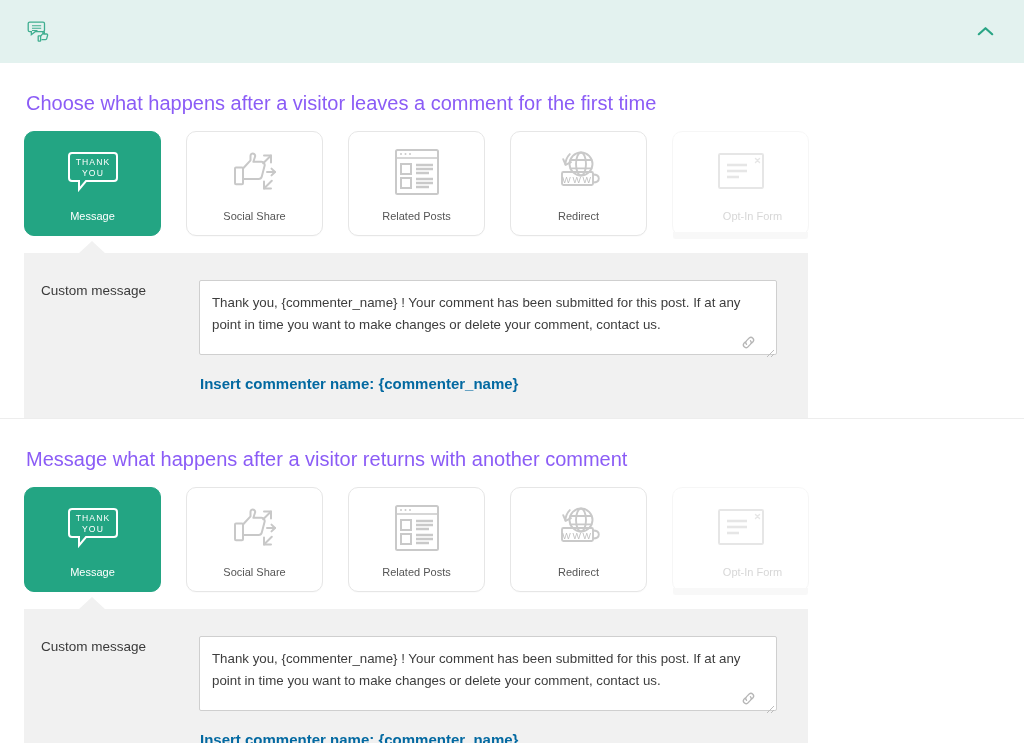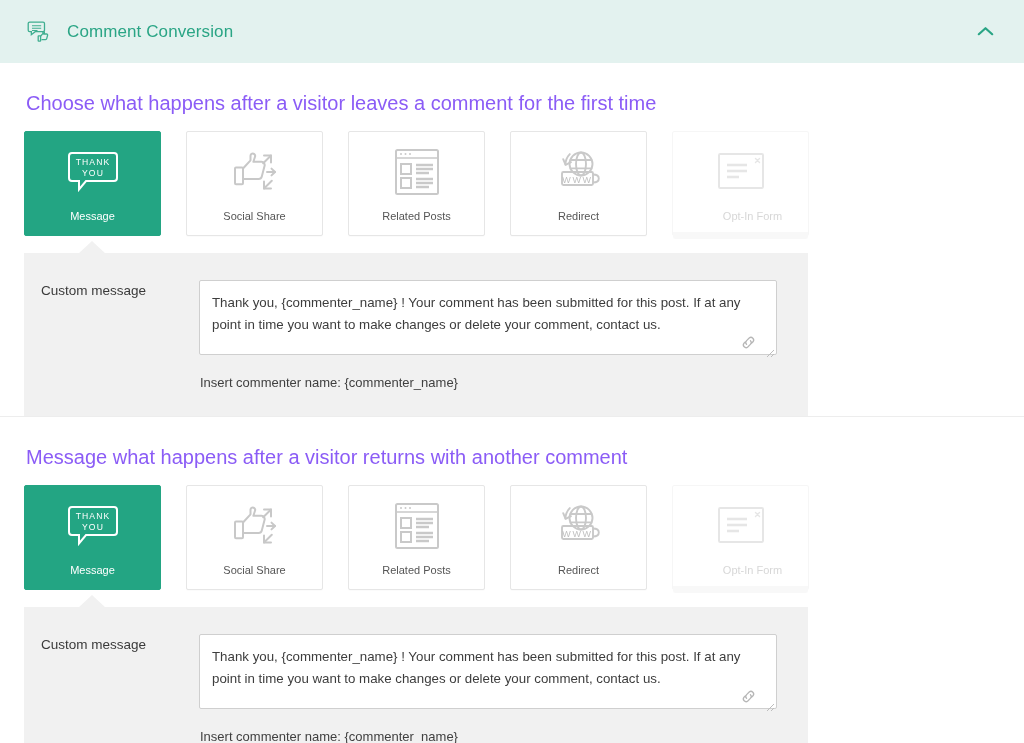--- a/index.html
+++ b/index.html
@@ -54,21 +54,21 @@
 
   
   .cards-row {
     display: flex;
     gap: 25px;
     align-items: flex-start;
   }
   .card {
     width: 137px;
     height: 105px;
-    border-radius: 2px;
+    border-radius: 10px;
     background: #ffffff;
     border: 1px solid #e6e6e6;
     display: flex;
     flex-direction: column;
     align-items: center;
     justify-content: flex-start;
     cursor: pointer;
     position: relative;
     box-shadow: 0 1px 1px rgba(0,0,0,0.02);
   }
@@ -151,41 +151,41 @@
     line-height: 0;
   }
   .ta-grip {
     position: absolute;
     right: 2px; bottom: 1px;
     width: 11px; height: 11px;
     pointer-events: none;
   }
   .field-hint {
     margin-top: 16px;
-    font-size: 13px;
-    color: #404040;
+    font-size: 15px;
+    color: #0369a1;
     padding-left: 1px;
+    font-weight: bold;
   }
 
   
   .section.second .settings-panel { padding-bottom: 40px; }
 </style>
 </head>
 <body>
 
 <div class="panel-header">
   <span class="hdr-icon">
     <svg width="30" height="30" viewBox="0 0 30 30" fill="none" stroke="#3fae90" stroke-width="1.4">
       <path d="M4 4.5h14.5a1.6 1.6 0 0 1 1.6 1.6v7.2a1.6 1.6 0 0 1-1.6 1.6H10l-4.2 3.3v-3.3H4a1.6 1.6 0 0 1-1.6-1.6V6.1A1.6 1.6 0 0 1 4 4.5z" transform="translate(2,1) scale(0.92)"></path>
       <path d="M6.5 8.3h10M6.5 11.1h10M6.5 13.6h6" transform="translate(2,1) scale(0.92)" stroke-width="1.1"></path>
       <path d="M16.5 19.2l2.4-2.6v-1.4c0-.5.5-.9 1-.7.4.2.6.6.5 1l-.4 1.5h2.6c.7 0 1.2.6 1 1.3l-.9 3.4c-.1.5-.6.9-1.1.9h-4.1" stroke-width="1.3"></path>
       <rect x="14.2" y="18.9" width="2.4" height="5.2" rx=".4" stroke-width="1.3"></rect>
     </svg>
   </span>
-  <span class="panel-title">Comment Conversion</span>
   <span class="collapse-btn">
     <svg width="17" height="11" viewBox="0 0 17 11" fill="none" stroke="#2aa585" stroke-width="2.2" stroke-linecap="round" stroke-linejoin="round">
       <path d="M1.8 8.2L8.5 2.2l6.7 6"></path>
     </svg>
   </span>
 </div>
 
 <div id="sections-root">
     <div class="section">
       <div class="section-inner">

